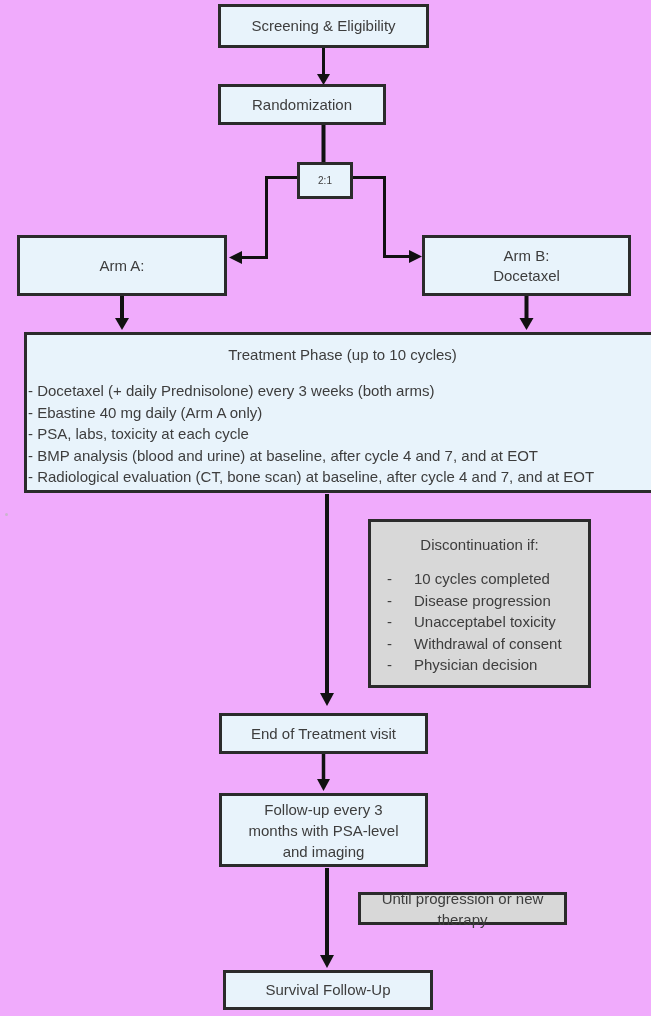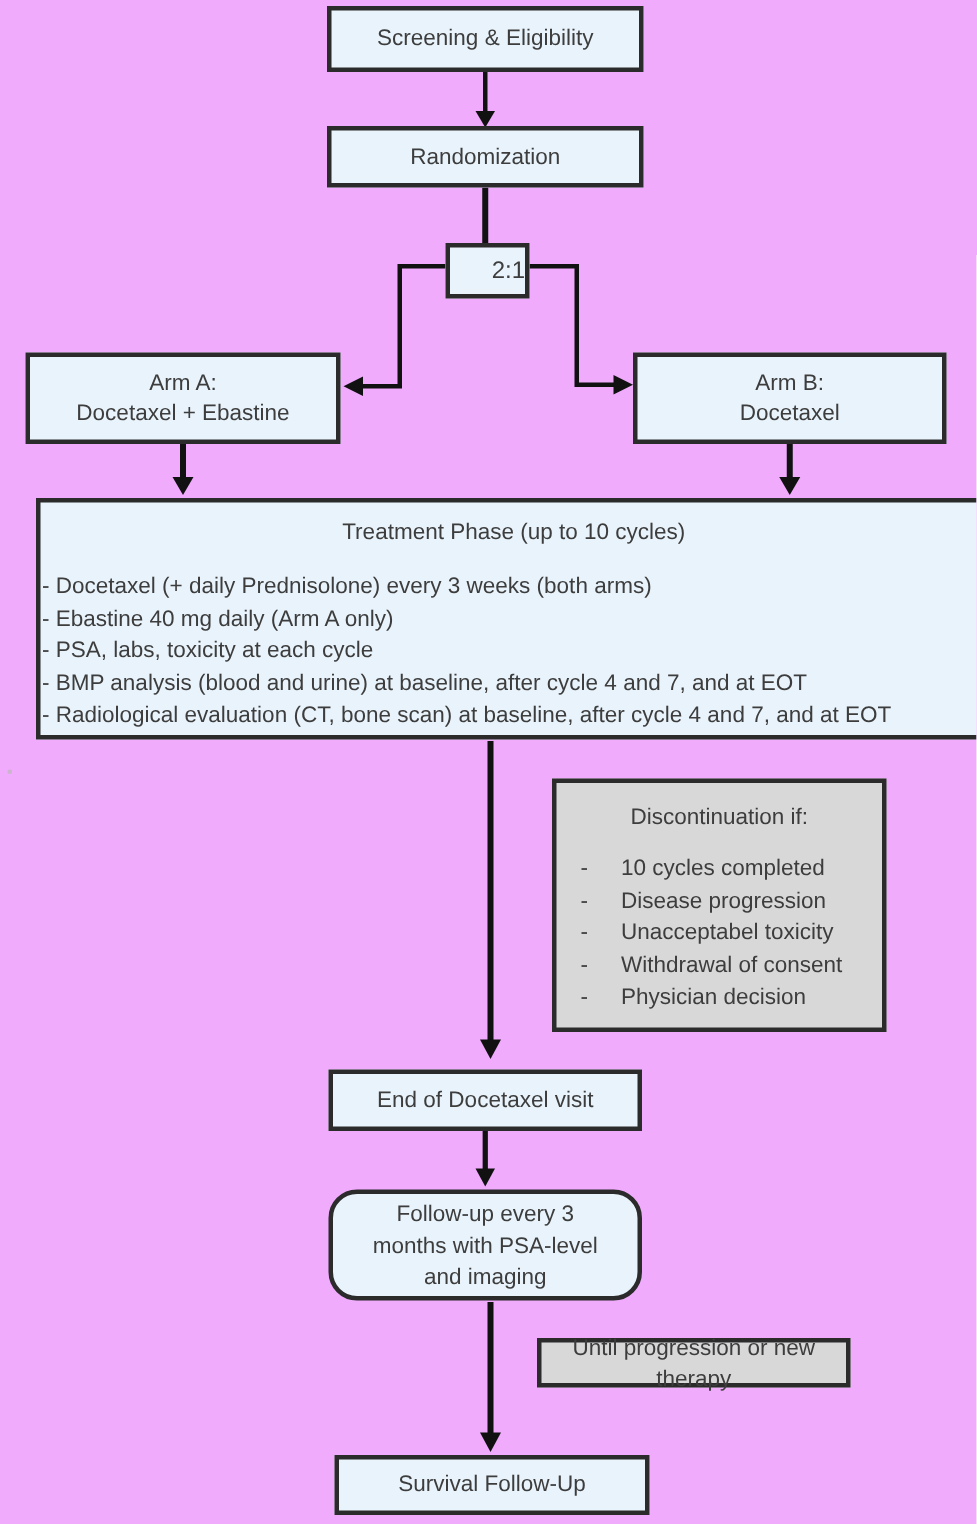--- a/index.html
+++ b/index.html
@@ -28,35 +28,35 @@
     flex-direction:column;
     align-items:center;
     justify-content:center;
     text-align:center;
     font-size:15px;
     line-height:20px;
   }
   .box.note{background:var(--note-fill);}
   .box.block{justify-content:flex-start;align-items:stretch;text-align:left;}
   .b-screening{left:218px;top:4px;width:211px;height:44px;}
-  .b-randomization{left:218px;top:84px;width:211px;height:41px;}
-  .b-ratio{left:297px;top:162px;width:56px;height:37px;font-size:16px;align-items:flex-end;}
+  .b-randomization{left:218px;top:84px;width:168px;height:41px;}
+  .b-ratio{left:297px;top:162px;width:56px;height:37px;font-size:10px;}
   .b-arm-a{left:17px;top:235px;width:210px;height:61px;align-items:center;}
   .b-arm-b{left:422px;top:235px;width:209px;height:61px;}
   .b-treatment{left:24px;top:332px;width:637px;height:161px;}
   .b-treatment .t-title{margin-top:10px;text-align:center;}
   .b-treatment .t-items{margin-top:15px;padding-left:1px;}
   .b-treatment .t-items div{line-height:21.5px;white-space:nowrap;}
   .b-discontinuation{left:368px;top:519px;width:223px;height:169px;}
   .b-discontinuation .d-title{margin-top:13px;text-align:center;}
   .b-discontinuation .d-items{margin-top:13px;padding-left:16px;}
   .b-discontinuation .d-row{display:flex;line-height:21.5px;}
   .b-discontinuation .d-dash{width:27px;flex:0 0 27px;}
   .b-eot{left:219px;top:713px;width:209px;height:41px;}
-  .b-followup{left:219px;top:793px;width:209px;height:74px;line-height:21px;border-radius:19px;}
+  .b-followup{left:219px;top:793px;width:209px;height:74px;line-height:21px;}
   .b-until{left:358px;top:892px;width:209px;height:33px;line-height:21px;}
   .b-survival{left:223px;top:970px;width:210px;height:40px;}
   .stray{
     position:absolute;left:5px;top:513px;width:3px;height:3px;
     background:#b9b9b9;border-radius:50%;opacity:.7;
   }
 </style>
 </head>
 <body>
 
@@ -100,21 +100,20 @@
   <div class="box b-randomization">
     <div>Randomization</div>
   </div>
 
   <div class="box b-ratio">
     <div>2:1</div>
   </div>
 
   <div class="box b-arm-a">
     <div>Arm A:</div>
-    <div>Docetaxel + Ebastine</div>
   </div>
 
   <div class="box b-arm-b">
     <div>Arm B:</div>
     <div>Docetaxel</div>
   </div>
 
   <div class="box block b-treatment">
     <div class="t-title">Treatment Phase (up to 10 cycles)</div>
     <div class="t-items">
@@ -146,21 +145,21 @@
         <span>Withdrawal of consent</span>
       </div>
       <div class="d-row">
         <span class="d-dash">-</span>
         <span>Physician decision</span>
       </div>
     </div>
   </div>
 
   <div class="box b-eot">
-    <div>End of Docetaxel visit</div>
+    <div>End of Treatment visit</div>
   </div>
 
   <div class="box b-followup">
     <div>Follow-up every 3</div>
     <div>months with PSA-level</div>
     <div>and imaging</div>
   </div>
 
   <div class="box note b-until">
     <div>Until progression or new</div>

